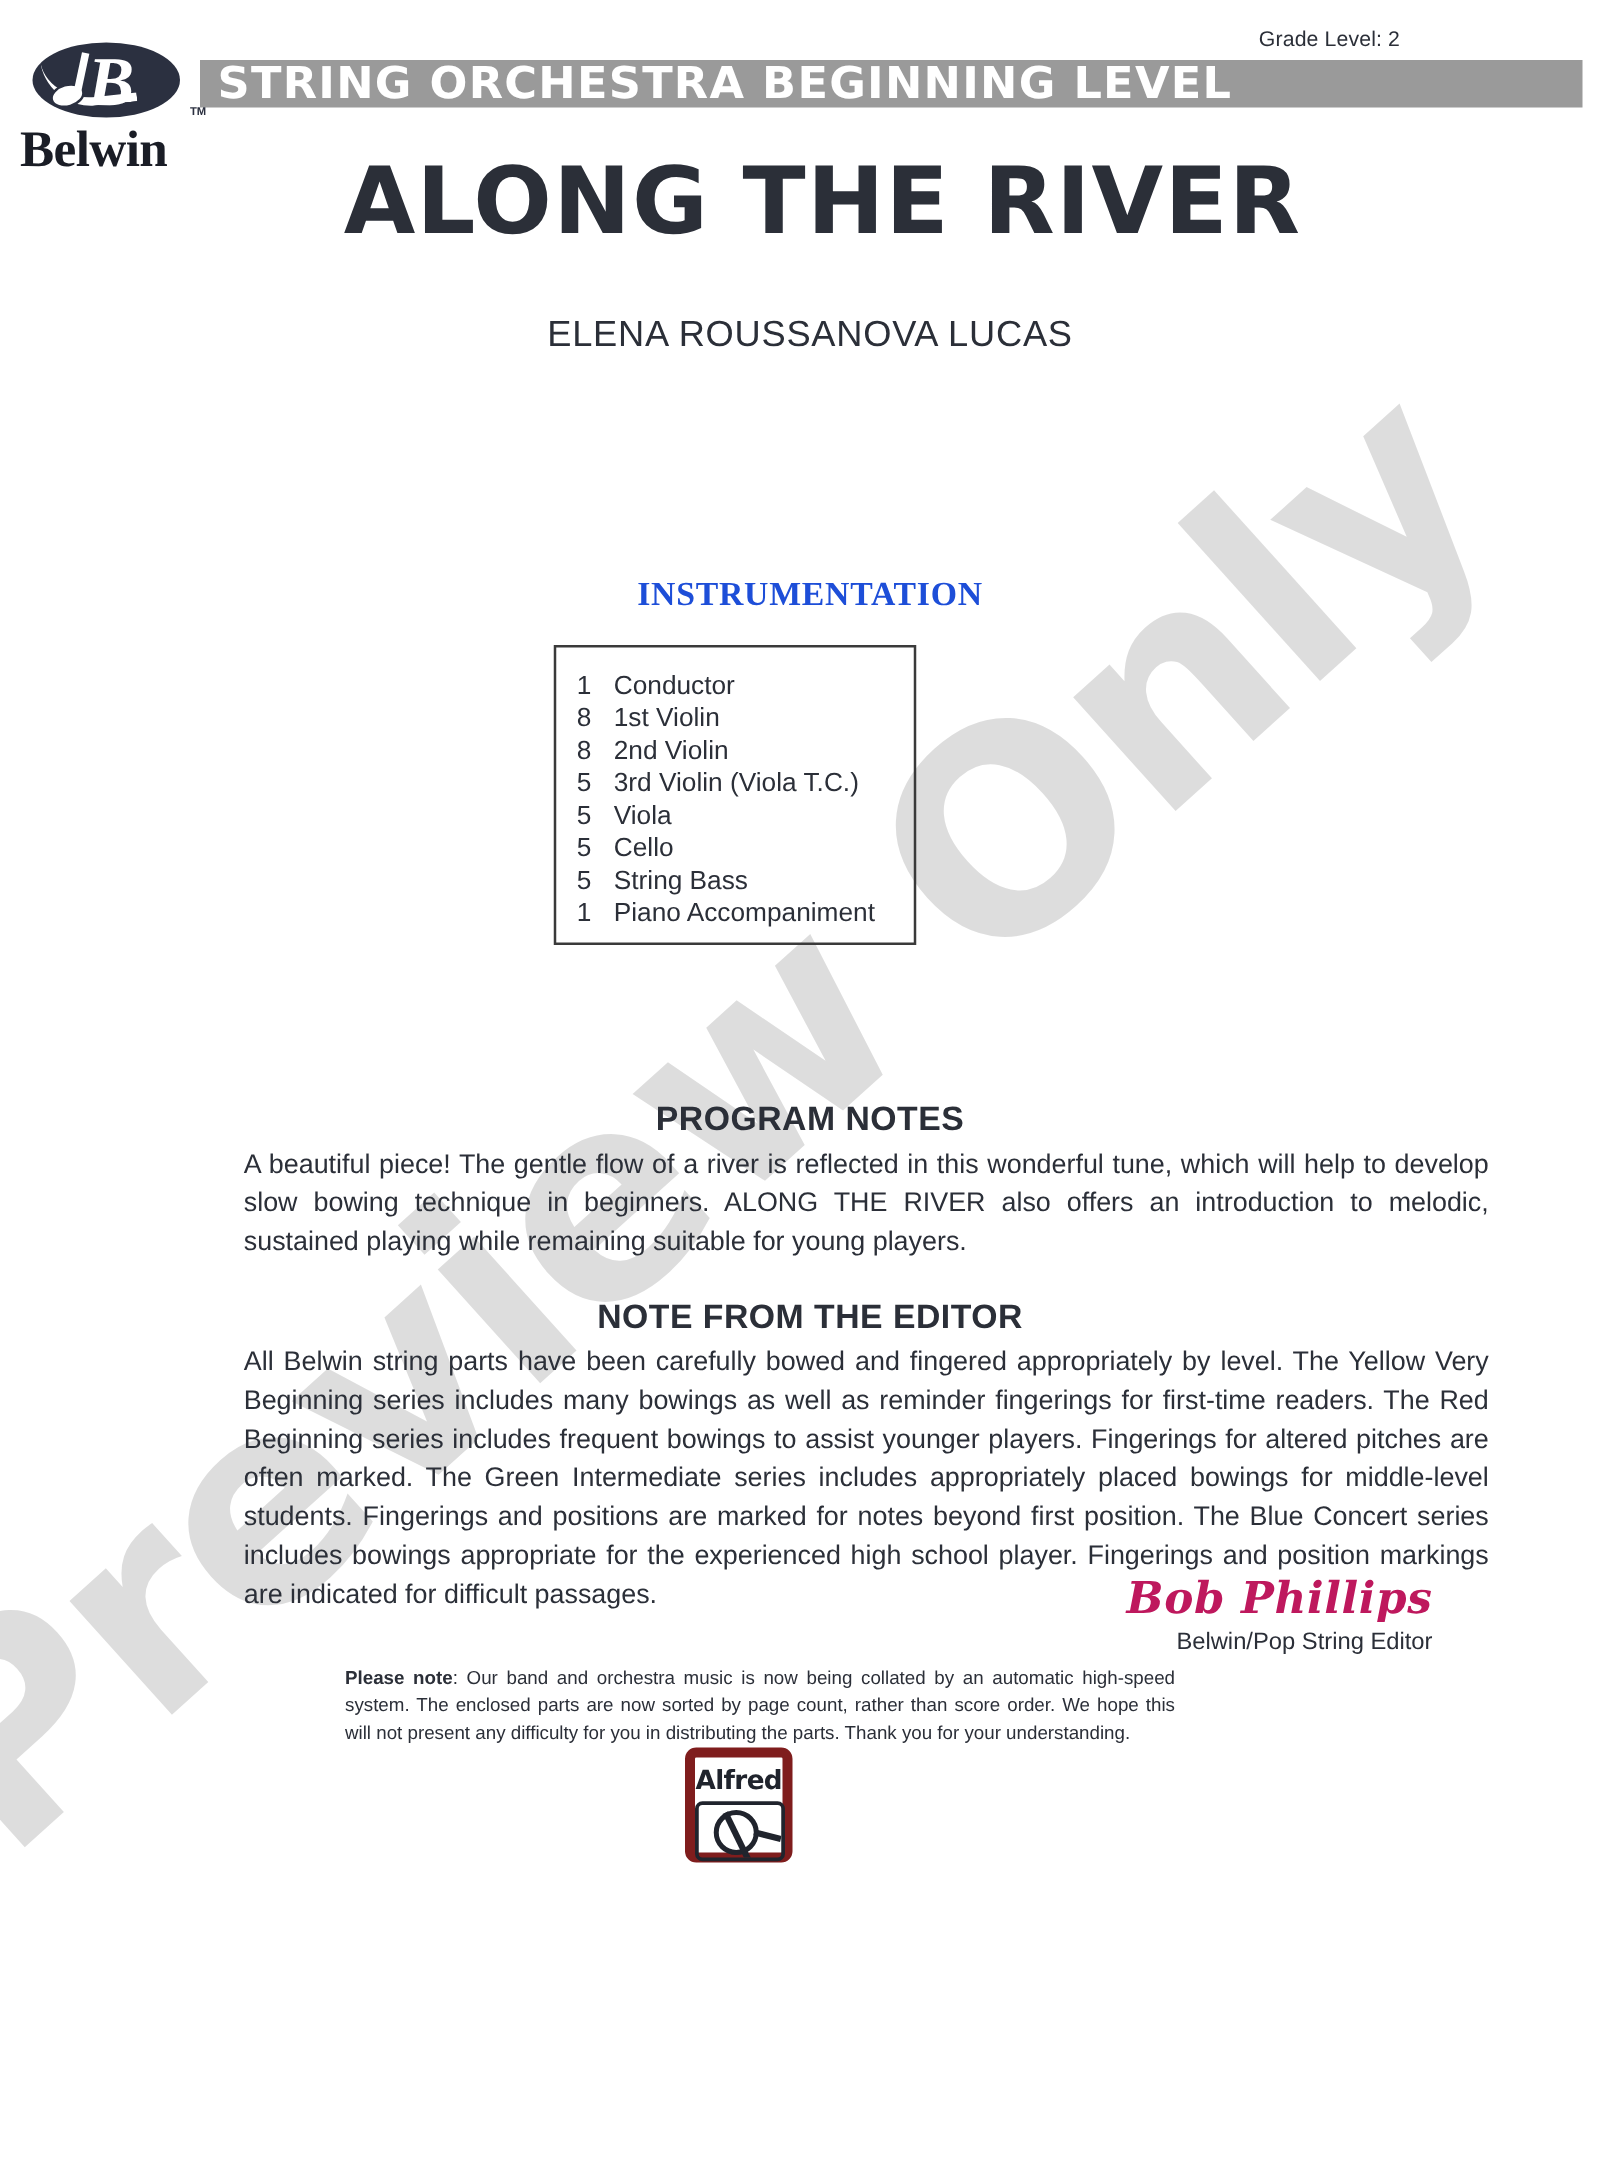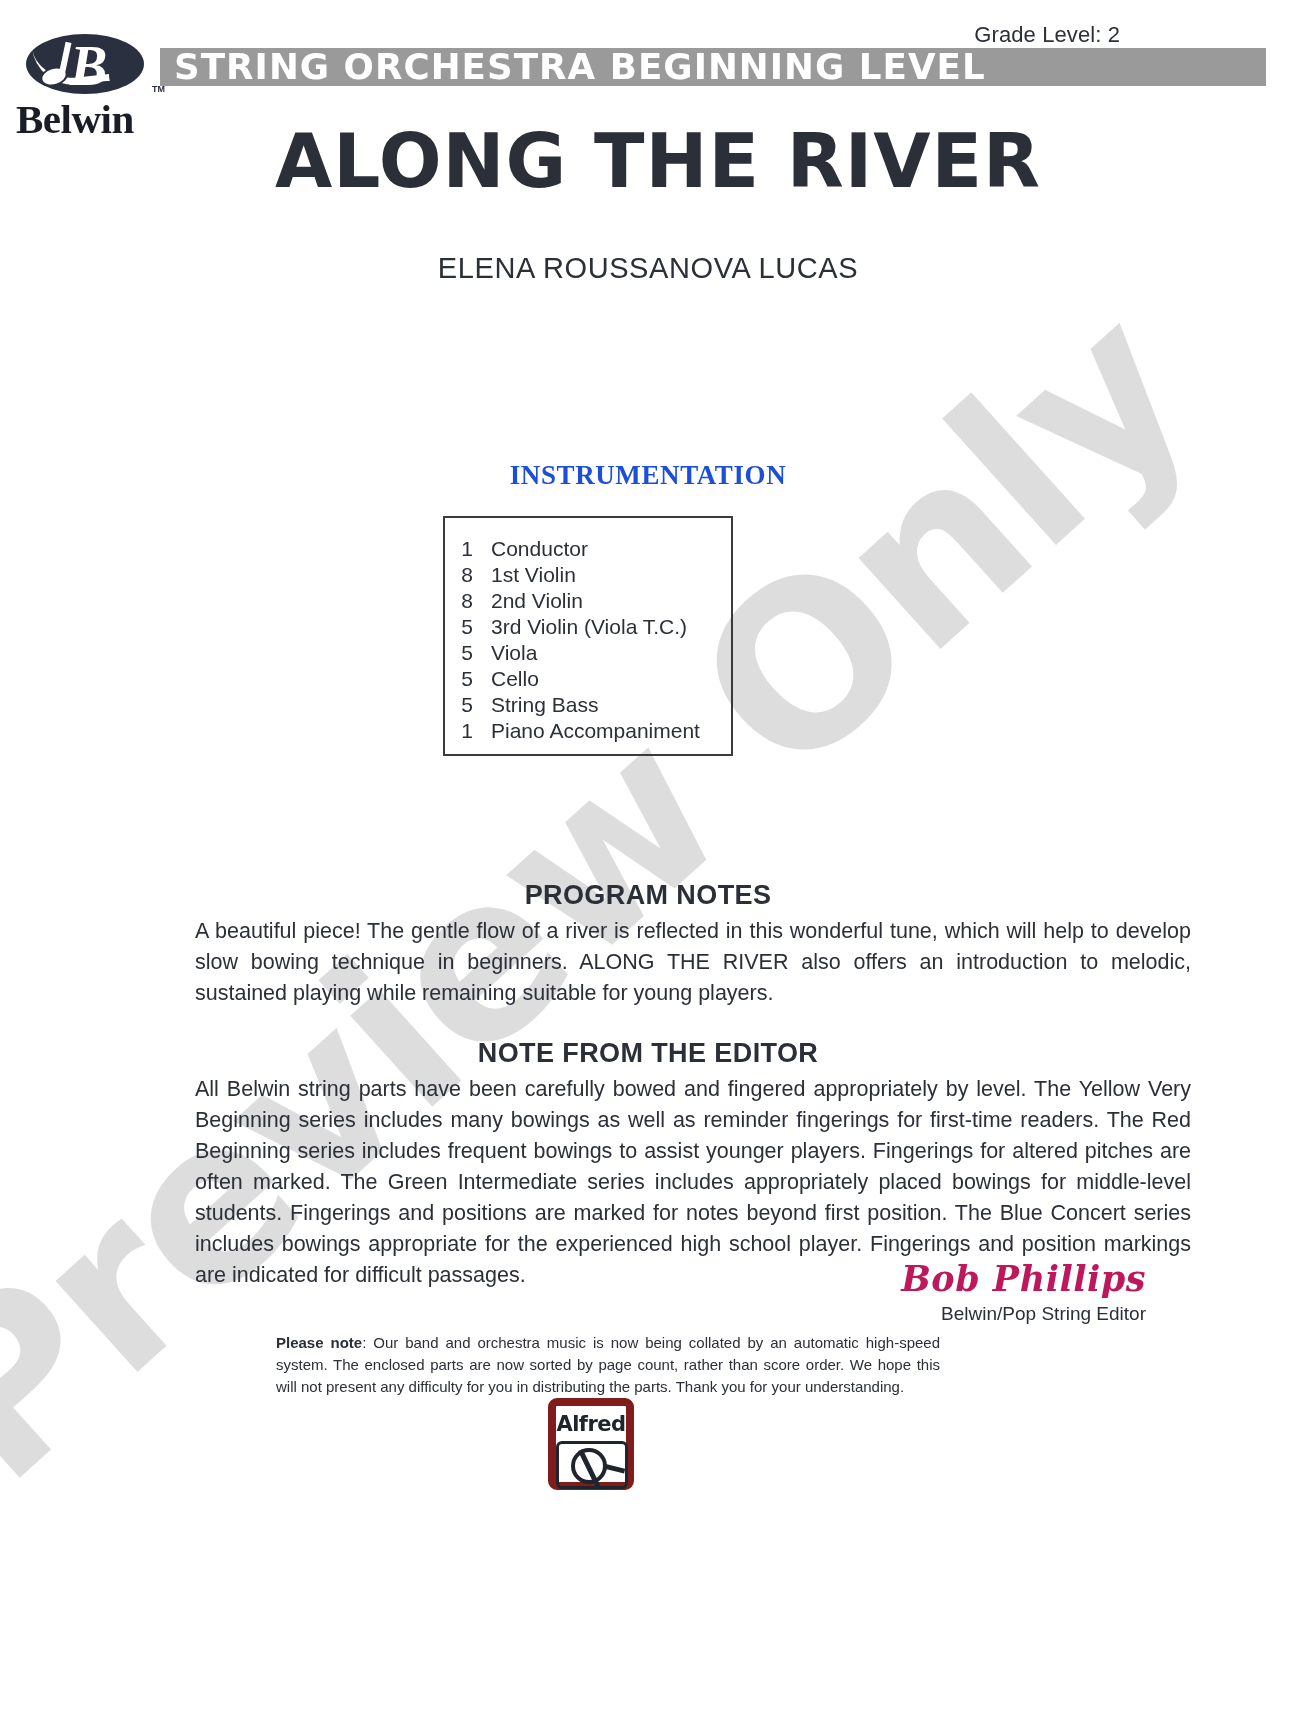--- a/index.html
+++ b/index.html
@@ -36,21 +36,21 @@
     letter-spacing: -4px;
     color: rgba(0,0,0,0.135);
     white-space: nowrap;
   }
 
   
   #grade-level {
     position: absolute;
     right: 176px;
     top: 22px;
-    font-size: 22px;
+    font-size: 17px;
     letter-spacing: 0.1px;
     color: #2b2f38;
     z-index: 10;
   }
 
   #belwin-logo {
     position: absolute;
     left: 14px;
     top: 34px;
     width: 160px;

